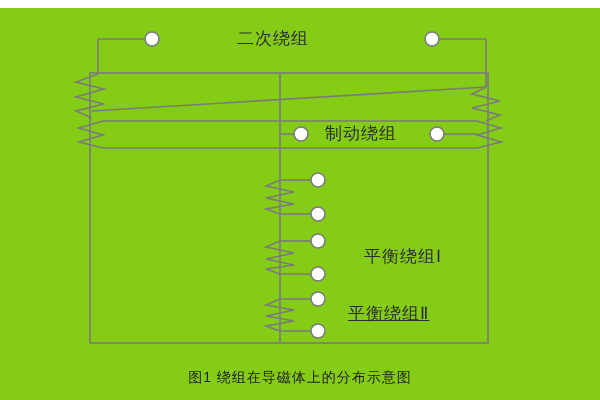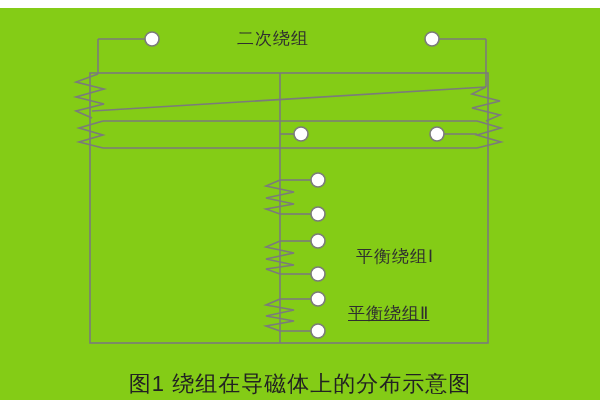--- a/index.html
+++ b/index.html
@@ -19,21 +19,21 @@
     line-height:17px;
     white-space:nowrap;
     letter-spacing:1px;
   }
   .caption{
     position:absolute;
     left:0;right:0;
     top:361px;
     text-align:center;
     color:#222222;
-    font-size:22px;
+    font-size:14px;
     letter-spacing:1px;
   }
 </style>
 </head>
 <body>
 
 <div class="stage">
 
   <svg width="600" height="400" viewBox="0 0 600 400">
 
@@ -82,21 +82,22 @@
       <circle cx="318" cy="206" r="7"></circle>
       <circle cx="318" cy="233" r="7"></circle>
       <circle cx="318" cy="266" r="7"></circle>
       <circle cx="318" cy="291" r="7"></circle>
       <circle cx="318" cy="323" r="7"></circle>
     </g>
   </svg>
 
   <div class="label" style="left:237px;top:22px;">二次绕组</div>
 
+  <div class="label" style="left:325px;top:117px;">制动绕组</div>
 
 
-  <div class="label" style="left:356px;top:240px;">平衡绕组Ⅰ</div>
+  <div class="label" style="left:364px;top:240px;">平衡绕组Ⅰ</div>
 
   <div class="label" style="left:348px;top:297px;text-decoration:underline;">平衡绕组Ⅱ</div>
 
   <div class="caption">图1 绕组在导磁体上的分布示意图</div>
 
 </div>
 
 </body></html>

